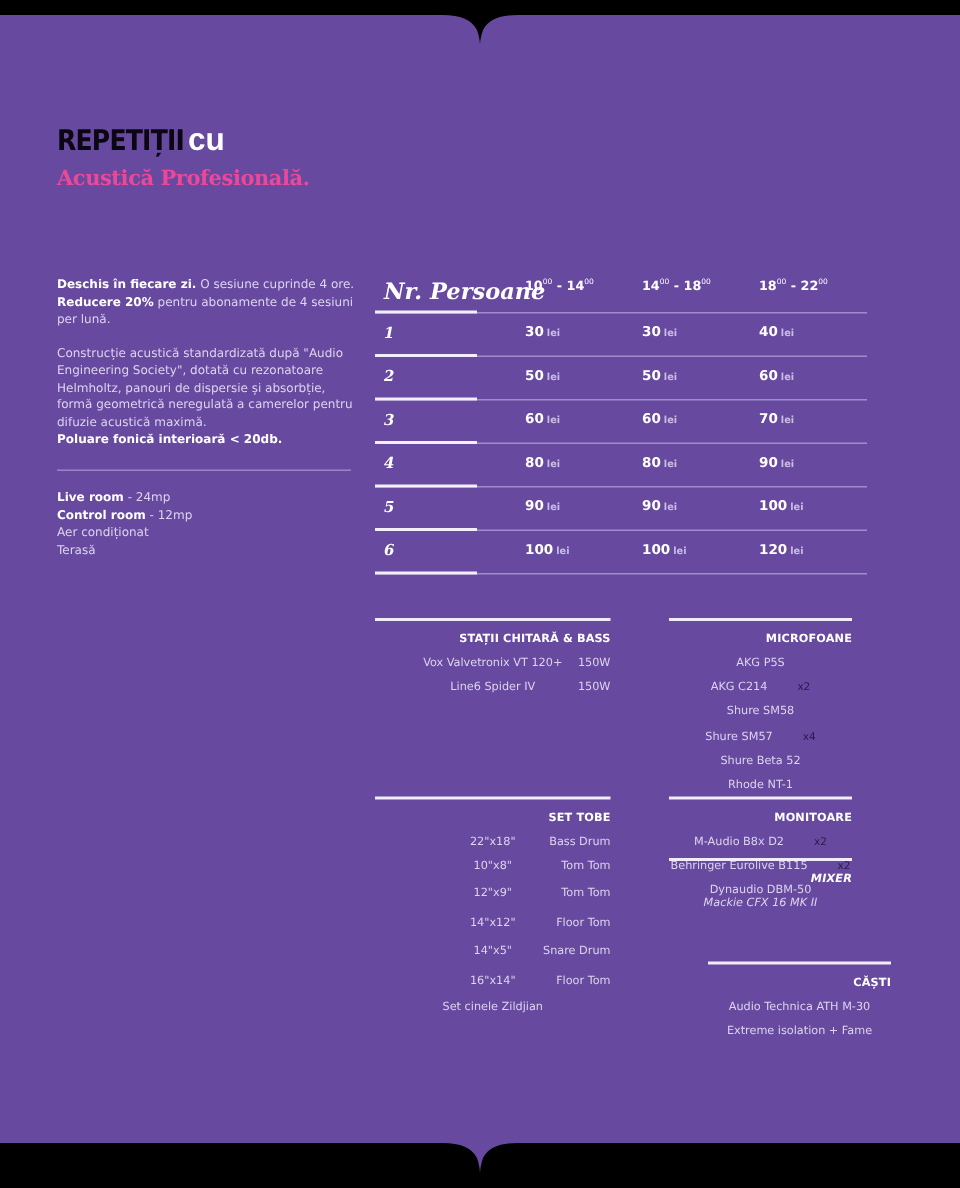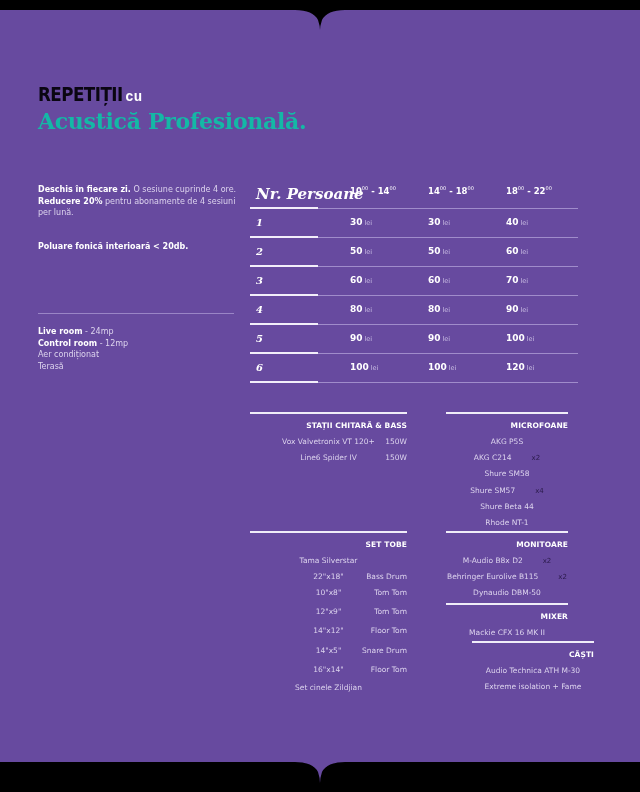--- a/index.html
+++ b/index.html
@@ -9,34 +9,34 @@
     .page {
       position: absolute; left: 0; top: 10px; width: 640px; height: 752px;
       background: #674a9f;
     }
     .notch { position: absolute; left: 295px; width: 50px; height: 24px; }
     .notch-top { top: 10px; }
     .notch-bottom { top: 760px; }
 
     .title { position: absolute; left: 38px; top: 82px; line-height: 24px; }
     .title .t1 { font-family: "DejaVu Sans", sans-serif; font-weight: bold; font-size: 19px; color: #0a0612; letter-spacing: -0.6px; transform: scaleX(0.88); transform-origin: left; display: inline-block; }
-    .title .t1b { font-family: Liberation Mono, monospace; font-weight: bold; font-size: 14px; color: #fff; margin-left: -14px; }
-    .title .t2 { font-family: "DejaVu Serif", serif; font-weight: bold; font-size: 22px; color: #14b8a6; display: block; letter-spacing: -0.3px; text-align: center; }
+    .title .t1b { font-family: Liberation Sans, sans-serif; font-weight: bold; font-size: 21px; color: #fff; margin-left: -14px; }
+    .title .t2 { font-family: "DejaVu Serif", serif; font-weight: bold; font-size: 14px; color: #ec4899; display: block; letter-spacing: -0.3px; text-align: center; }
 
     .intro { position: absolute; left: 38px; top: 184px; width: 200px; font-size: 8px; line-height: 11.5px; color: #ddd4ee; }
     .intro b { color: #fff; }
     .intro p { margin-bottom: 11px; }
     .left-divider { position: absolute; left: 38px; top: 313px; width: 196px; height: 1px; background: #9a85c6; }
     .rooms { position: absolute; left: 38px; top: 326px; font-size: 8px; line-height: 11.5px; color: #ddd4ee; }
     .rooms b { color: #fff; }
 
     .table { position: absolute; left: 250px; top: 180px; width: 328px; }
     .trow { position: relative; height: 29px; }
     .trow .cell { position: absolute; top: 8px; font-size: 9px; font-weight: bold; color: #fff; }
-    .trow .cell .lei { font-size: 6.5px; font-weight: normal; color: #c9bde3; margin-left: 2px; }
+    .trow .cell .lei { font-size: 6.5px; font-weight: bold; color: #c9bde3; margin-left: 2px; }
     .trow .c0 { left: 6px; font-family: "DejaVu Serif", serif; font-style: italic; font-size: 10px; }
     .trow .c1 { left: 100px; }
     .trow .c2 { left: 178px; }
     .trow .c3 { left: 256px; }
     .thead .cell { top: 5px; font-size: 8.5px; }
     .thead .c0 { font-size: 15px; }
     sup { font-size: 5px; vertical-align: 4px; font-weight: normal; }
     .sep { position: absolute; left: 0; bottom: 0; width: 328px; height: 1px; background: #a08ccb; }
     .sep-strong { position: absolute; left: 0; bottom: 0; width: 68px; height: 2px; background: #f2eefa; }
 
@@ -45,21 +45,21 @@
     .section h4 { font-size: 7.5px; font-weight: bold; color: #fff; margin-bottom: 4px; letter-spacing: 0.1px; text-align: right; }
     .section .item { position: relative; font-size: 7.5px; color: #ddd4ee; height: 16.2px; line-height: 16.2px; text-align: center; }
     .section .item .r { position: absolute; right: 0; top: 0; }
     .section .mult { color: #2a1a4a; font-size: 7px; margin-left: 20px; }
 
     .s-guitar { left: 250px; top: 412px; width: 157px; }
     .s-mic { left: 446px; top: 412px; width: 122px; }
     .s-drums { left: 250px; top: 531px; width: 157px; }
     .s-drums .item.tall { height: 19.5px; line-height: 19.5px; }
     .s-mon { left: 446px; top: 531px; width: 122px; }
-    .s-mixer { left: 446px; top: 603px; width: 122px; }
+    .s-mixer { left: 446px; top: 572px; width: 122px; font-style: italic; }
     .s-phones { left: 472px; top: 641px; width: 122px; }
   </style>
 </head>
 <body>
 
 <div class="page"></div>
 <svg class="notch notch-top" viewBox="0 0 50 24">
   <path d="M0 0 Q18 0 23 10 Q25 16 25 20 Q25 16 27 10 Q32 0 50 0 Z" fill="#000"></path>
 </svg>
 <svg class="notch notch-bottom" viewBox="0 0 50 24">
@@ -71,21 +71,21 @@
   <span class="t1b">cu</span>
   <span class="t2">Acustică Profesională.</span>
 </div>
 
 <div class="intro">
   <p>
     <b>Deschis în fiecare zi.</b><span> O sesiune cuprinde 4 ore.</span><br>
     <b>Reducere 20%</b><span> pentru abonamente de 4 sesiuni per lună.</span>
   </p>
   <p>
-    <br>
+    <span>Construcție acustică standardizată după "Audio Engineering Society", dotată cu rezonatoare Helmholtz, panouri de dispersie și absorbție, formă geometrică neregulată a camerelor pentru difuzie acustică maximă.</span><br>
     <b>Poluare fonică interioară &lt; 20db.</b>
   </p>
 </div>
 <div class="left-divider"></div>
 <div class="rooms">
   <div><b>Live room</b><span> - 24mp</span></div>
   <div><b>Control room</b><span> - 12mp</span></div>
   <div>Aer condiționat</div>
   <div>Terasă</div>
 </div>
@@ -156,28 +156,27 @@
   <div class="item"><span>Line6 Spider IV</span><span class="r">150W</span></div>
 </div>
 
 <div class="section s-mic">
   <div class="line"></div>
   <h4>MICROFOANE</h4>
   <div class="item"><span>AKG P5S</span></div>
   <div class="item"><span>AKG C214</span><span class="mult">x2</span></div>
   <div class="item"><span>Shure SM58</span></div>
   <div class="item"><span>Shure SM57</span><span class="mult">x4</span></div>
-  <div class="item"><span>Shure Beta 44</span></div>
+  <div class="item"><span>Shure Beta 52</span></div>
   <div class="item"><span>Rhode NT-1</span></div>
 </div>
 
 <div class="section s-drums">
   <div class="line"></div>
   <h4>SET TOBE</h4>
-  <div class="item">Tama Silverstar</div>
   <div class="item"><span>22"x18"</span><span class="r">Bass Drum</span></div>
   <div class="item"><span>10"x8"</span><span class="r">Tom Tom</span></div>
   <div class="item tall"><span>12"x9"</span><span class="r">Tom Tom</span></div>
   <div class="item tall"><span>14"x12"</span><span class="r">Floor Tom</span></div>
   <div class="item tall"><span>14"x5"</span><span class="r">Snare Drum</span></div>
   <div class="item tall"><span>16"x14"</span><span class="r">Floor Tom</span></div>
   <div class="item">Set cinele Zildjian</div>
 </div>
 
 <div class="section s-mon">

